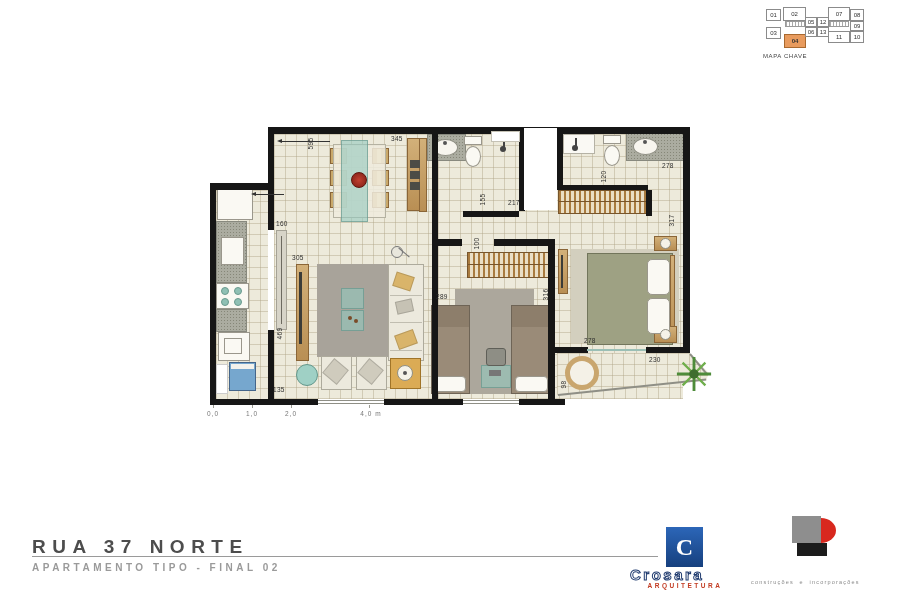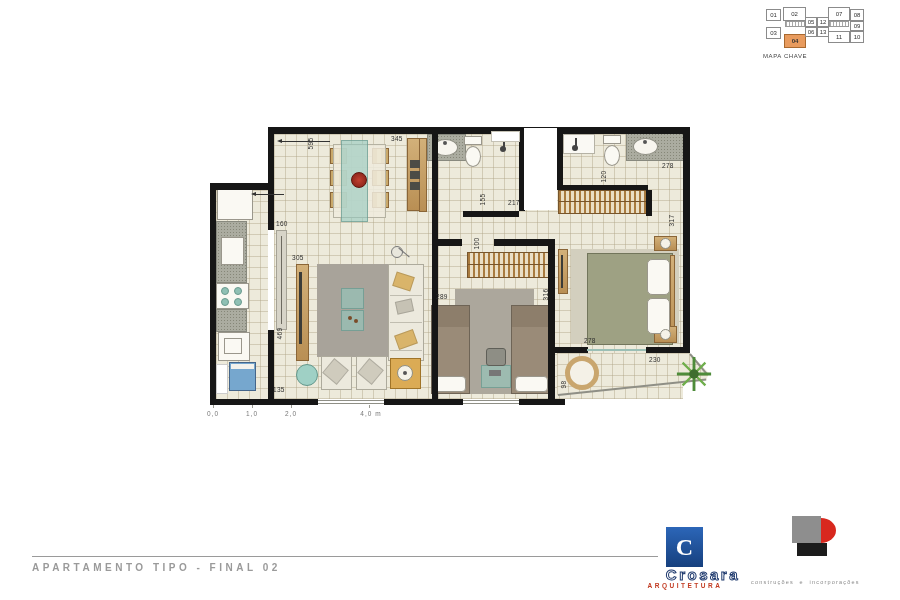--- a/index.html
+++ b/index.html
@@ -53,21 +53,21 @@
 
   
   .tb-title{font-size:19px;font-weight:bold;letter-spacing:6.5px;color:#4d4d4d}
   .tb-rule{background:#9a9a9a}
   .tb-sub{font-size:10px;letter-spacing:3.5px;color:#9a9a9a;font-weight:bold}
 
   
   .cro-sq{background:linear-gradient(180deg,#2C66B8,#16407E);display:flex;align-items:center;justify-content:center}
   .cro-c{position:static!important;color:#fff;font-size:24px;font-weight:bold;font-family:"Liberation Serif",serif}
   .cro-name{font-size:15px;font-weight:bold;letter-spacing:2.5px;color:#1F3A6E;
-            -webkit-text-fill-color:#fff;-webkit-text-stroke:1px #1F3A6E;width:110px;text-align:right}
+            -webkit-text-fill-color:#fff;-webkit-text-stroke:1px #1F3A6E;width:110px;text-align:left}
   .cro-tag{font-size:6.5px;font-weight:bold;letter-spacing:2.5px;color:#C23B22;width:110px;text-align:center}
   .pre-name{font-size:27px;font-weight:bold;color:#2F2F2F;letter-spacing:0}
   .pre-tag{font-size:5.5px;color:#8a8a8a;letter-spacing:1.2px;word-spacing:3px}
 </style>
 </head>
 <body>
 
 <div id="canvas">
 
   <div class="layer">
@@ -276,20 +276,21 @@
     <div class="sline" style="left:252px;top:404px;width:1px;height:4px"></div>
     <div class="sline" style="left:291px;top:404px;width:1px;height:4px"></div>
     <div class="sline" style="left:369px;top:404px;width:1px;height:4px"></div>
     <span class="slab" style="left:198px;top:410px">0,0</span>
     <span class="slab" style="left:237px;top:410px">1,0</span>
     <span class="slab" style="left:276px;top:410px">2,0</span>
     <span class="slab" style="left:356px;top:410px">4,0 m</span>
   </div>
 
   <div class="layer">
+    <span class="tb-title" style="left:32px;top:536px">RUA 37 NORTE</span>
     <div class="tb-rule" style="left:32px;top:556px;width:626px;height:1px"></div>
     <span class="tb-sub" style="left:32px;top:562px">APARTAMENTO TIPO - FINAL 02</span>
   </div>
 
   <div class="layer">
     <div style="left:628px;top:524px;width:115px;height:70px">
       <div class="cro-sq" style="left:38px;top:3px;width:37px;height:40px">
         <span class="cro-c">C</span>
       </div>
       <span class="cro-name" style="left:2px;top:42px">Crosara</span>

